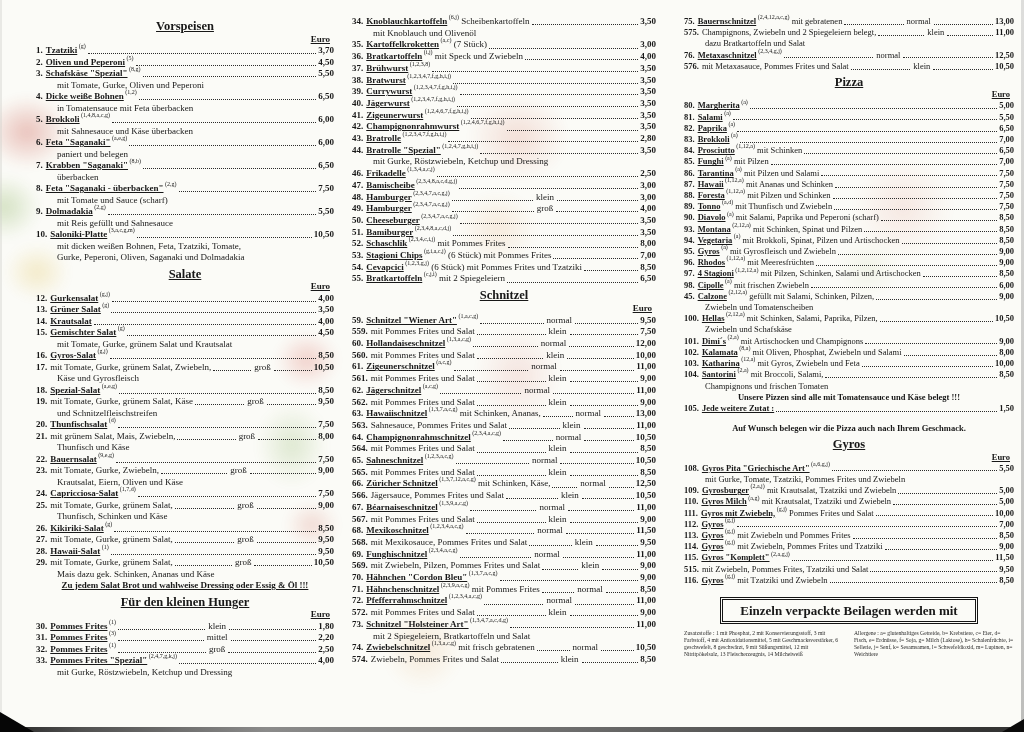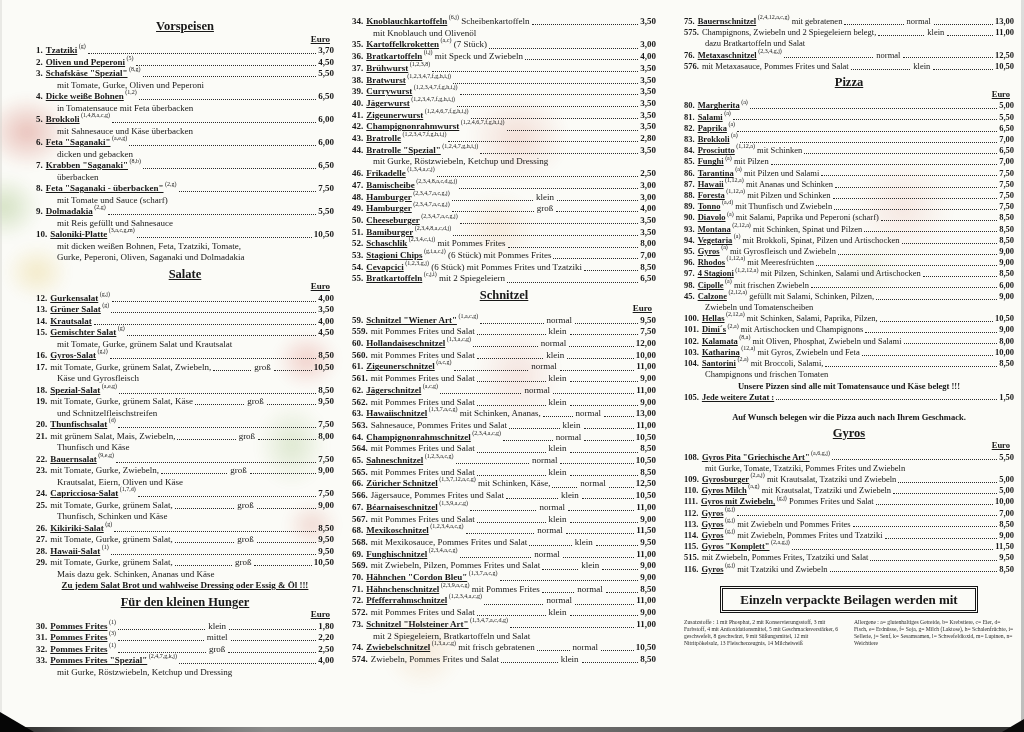--- a/index.html
+++ b/index.html
@@ -108,21 +108,21 @@
       </div>
       <div class="row indent">
         <span class="content"><span class="txt">mit Sahnesauce und Käse überbacken</span></span>
       </div>
       <div class="row">
         <span class="content"><span class="num">6.</span><span class="nm">Feta "Saganaki"</span><sup class="sup"> (a,e,g)</sup></span>
         <span class="dots"></span>
         <span class="price">6,00</span>
       </div>
       <div class="row indent">
-        <span class="content"><span class="txt">dicken und gebacken</span></span>
+        <span class="content"><span class="txt">paniert und belegen</span></span>
       </div>
       <div class="row">
         <span class="content"><span class="num">7.</span><span class="nm">Krabben "Saganaki"</span><sup class="sup"> (8,b)</sup></span>
         <span class="dots"></span>
         <span class="price">6,50</span>
       </div>
       <div class="row indent">
         <span class="content"><span class="txt">überbacken</span></span>
       </div>
       <div class="row">
@@ -757,20 +757,23 @@
         <span class="dots"></span>
         <span class="price">9,00</span>
       </div>
       <div class="row indent">
         <span class="content"><span class="txt">Zwiebeln und Tomatenscheiben</span></span>
       </div>
       <div class="row">
         <span class="content"><span class="num">100.</span><span class="nm">Hellas</span><sup class="sup"> (2,12,a)</sup><span class="txt"> mit Schinken, Salami, Paprika, Pilzen,</span></span>
         <span class="dots"></span>
         <span class="price">10,50</span>
+      </div>
+      <div class="row indent">
+        <span class="content"><span class="txt">Zwiebeln und Schafskäse</span></span>
       </div>
       <div class="row">
         <span class="content"><span class="num">101.</span><span class="nm">Dimi´s</span><sup class="sup"> (2,a)</sup><span class="txt"> mit Artischocken und Champignons</span></span>
         <span class="dots"></span>
         <span class="price">9,00</span>
       </div>
       <div class="row">
         <span class="content"><span class="num">102.</span><span class="nm">Kalamata</span><sup class="sup"> (8,a)</sup><span class="txt"> mit Oliven, Phosphat, Zwiebeln und Salami</span></span>
         <span class="dots"></span>
         <span class="price">8,00</span>

